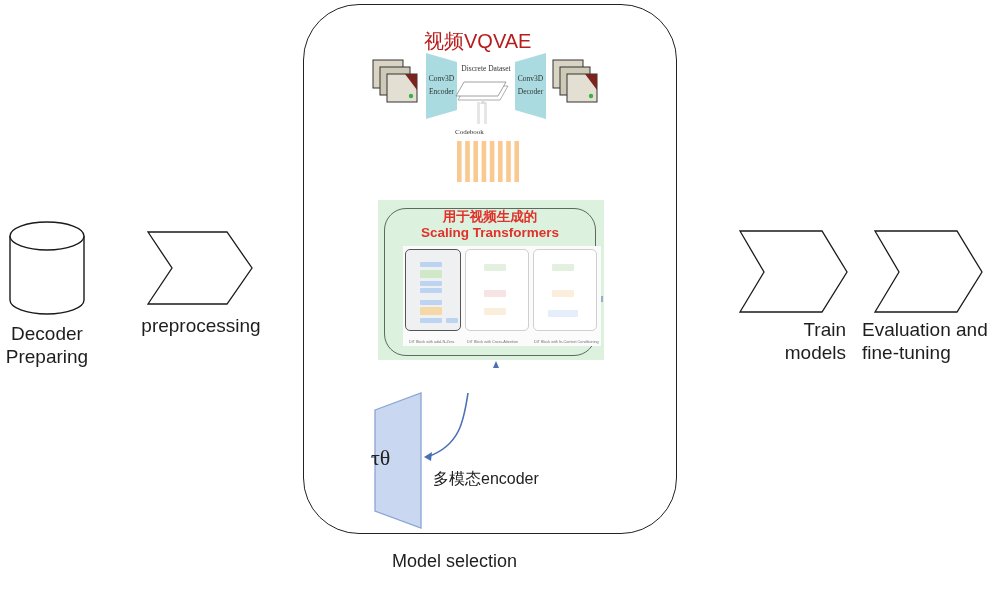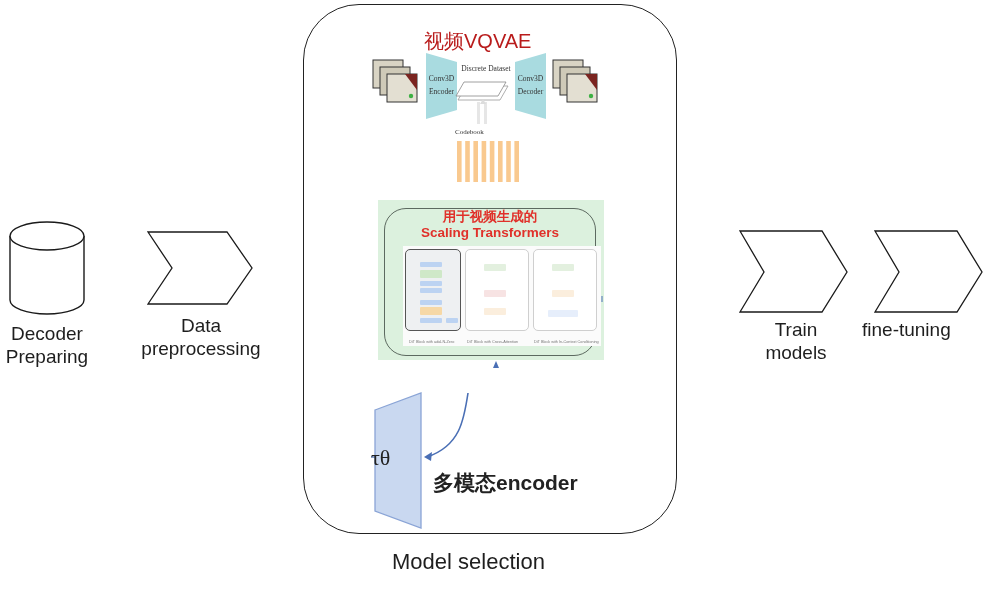--- a/index.html
+++ b/index.html
@@ -17,40 +17,39 @@
                 border: 1.2px solid #5c6a60; border-radius: 22px; box-sizing: border-box; }
     .tf-title { left: 384px; top: 209px; width: 212px; text-align: center; color: #e0312a;
                 font-weight: bold; font-size: 13.5px; line-height: 16px; }
     .tf-fig { left: 403px; top: 246px; width: 198px; height: 100px; background: #fbfbfb; }
     .dit-col { position: absolute; top: 3px; height: 82px; border: 1px solid #9a9a9a;
                border-radius: 5px; box-sizing: border-box; background: #ffffff; }
     .dit-col.first { background: #eef0f2; border-color: #555; }
     .dit-col.faded { border-color: #cfcfcf; }
     .blk { position: absolute; height: 5px; border-radius: 1px; }
     .dit-cap { position: absolute; bottom: 2px; font-size: 3.8px; color: #777; white-space: nowrap; }
-    .enc-text { left: 433px; top: 469px; font-size: 21px; font-weight: bold; color: #222; }
+    .enc-text { left: 433px; top: 469px; font-size: 16px; font-weight: normal; color: #222; }
     .tau { left: 371px; top: 445px; font-size: 22px; color: #222; }
   </style>
 </head>
 <body>
 
 <svg style="left:0;top:0;" width="998" height="600">
   <path d="M10,236 L10,300 A37,14 0 0 0 84,300 L84,236" fill="#fff" stroke="#1a1a1a" stroke-width="1.4"></path>
   <ellipse cx="47" cy="236" rx="37" ry="14" fill="#fff" stroke="#1a1a1a" stroke-width="1.4"></ellipse>
 </svg>
 <div class="abs label" style="left:0;top:322px;width:94px;">
   <div>Decoder</div>
   <div>Preparing</div>
 </div>
 
 <svg style="left:0;top:0;" width="998" height="600">
   <polygon points="148,232 227,232 252,268 227,304 148,304 172,268" fill="#fff" stroke="#1a1a1a" stroke-width="1.3"></polygon>
 </svg>
 <div class="abs label" style="left:130px;top:314px;width:142px;">
-  <div>Data</div>
   <div>preprocessing</div>
 </div>
 
 <div class="abs main-box"></div>
 
 <div class="abs vq-title">视频VQVAE</div>
 
 <svg style="left:0;top:0;" width="998" height="600">
 
   <g>
@@ -142,30 +141,31 @@
 
 <svg style="left:0;top:0;" width="998" height="600">
   <polygon points="375,410 421,393 421,528 375,511" fill="#c9d8f0" stroke="#8aa4d6" stroke-width="1.3"></polygon>
   <line x1="371" y1="457" x2="375" y2="457" stroke="#4a6fb5" stroke-width="1.2"></line>
   <path d="M468,393 C464,420 460,446 427,457" fill="none" stroke="#4a6fb5" stroke-width="1.6"></path>
   <polygon points="424,457 432,452 431,461" fill="#4a6fb5"></polygon>
 </svg>
 <div class="abs serif tau">τθ</div>
 <div class="abs enc-text">多模态encoder</div>
 
-<div class="abs label" style="left:392px;top:550px;text-align:left;font-size:22px;line-height:23px;">
+<div class="abs label" style="left:392px;top:550px;text-align:left;font-size:18px;line-height:23px;">
   <div>Model selection</div>
 </div>
 
 <svg style="left:0;top:0;" width="998" height="600">
   <polygon points="740,231 822,231 847,272 822,312 740,312 764,272" fill="#fff" stroke="#1a1a1a" stroke-width="1.3"></polygon>
 </svg>
-<div class="abs label" style="left:746px;top:318px;width:100px;">
+<div class="abs label" style="left:746px;top:318px;width:100px;text-align:right;">
   <div>Train</div>
   <div>models</div>
 </div>
 
 <svg style="left:0;top:0;" width="998" height="600">
   <polygon points="875,231 957,231 982,272 957,312 875,312 899,272" fill="#fff" stroke="#1a1a1a" stroke-width="1.3"></polygon>
 </svg>
 <div class="abs label" style="left:862px;top:318px;text-align:left;">
+  <div>Evaluation and</div>
   <div>fine-tuning</div>
 </div>
 
 </body></html>

